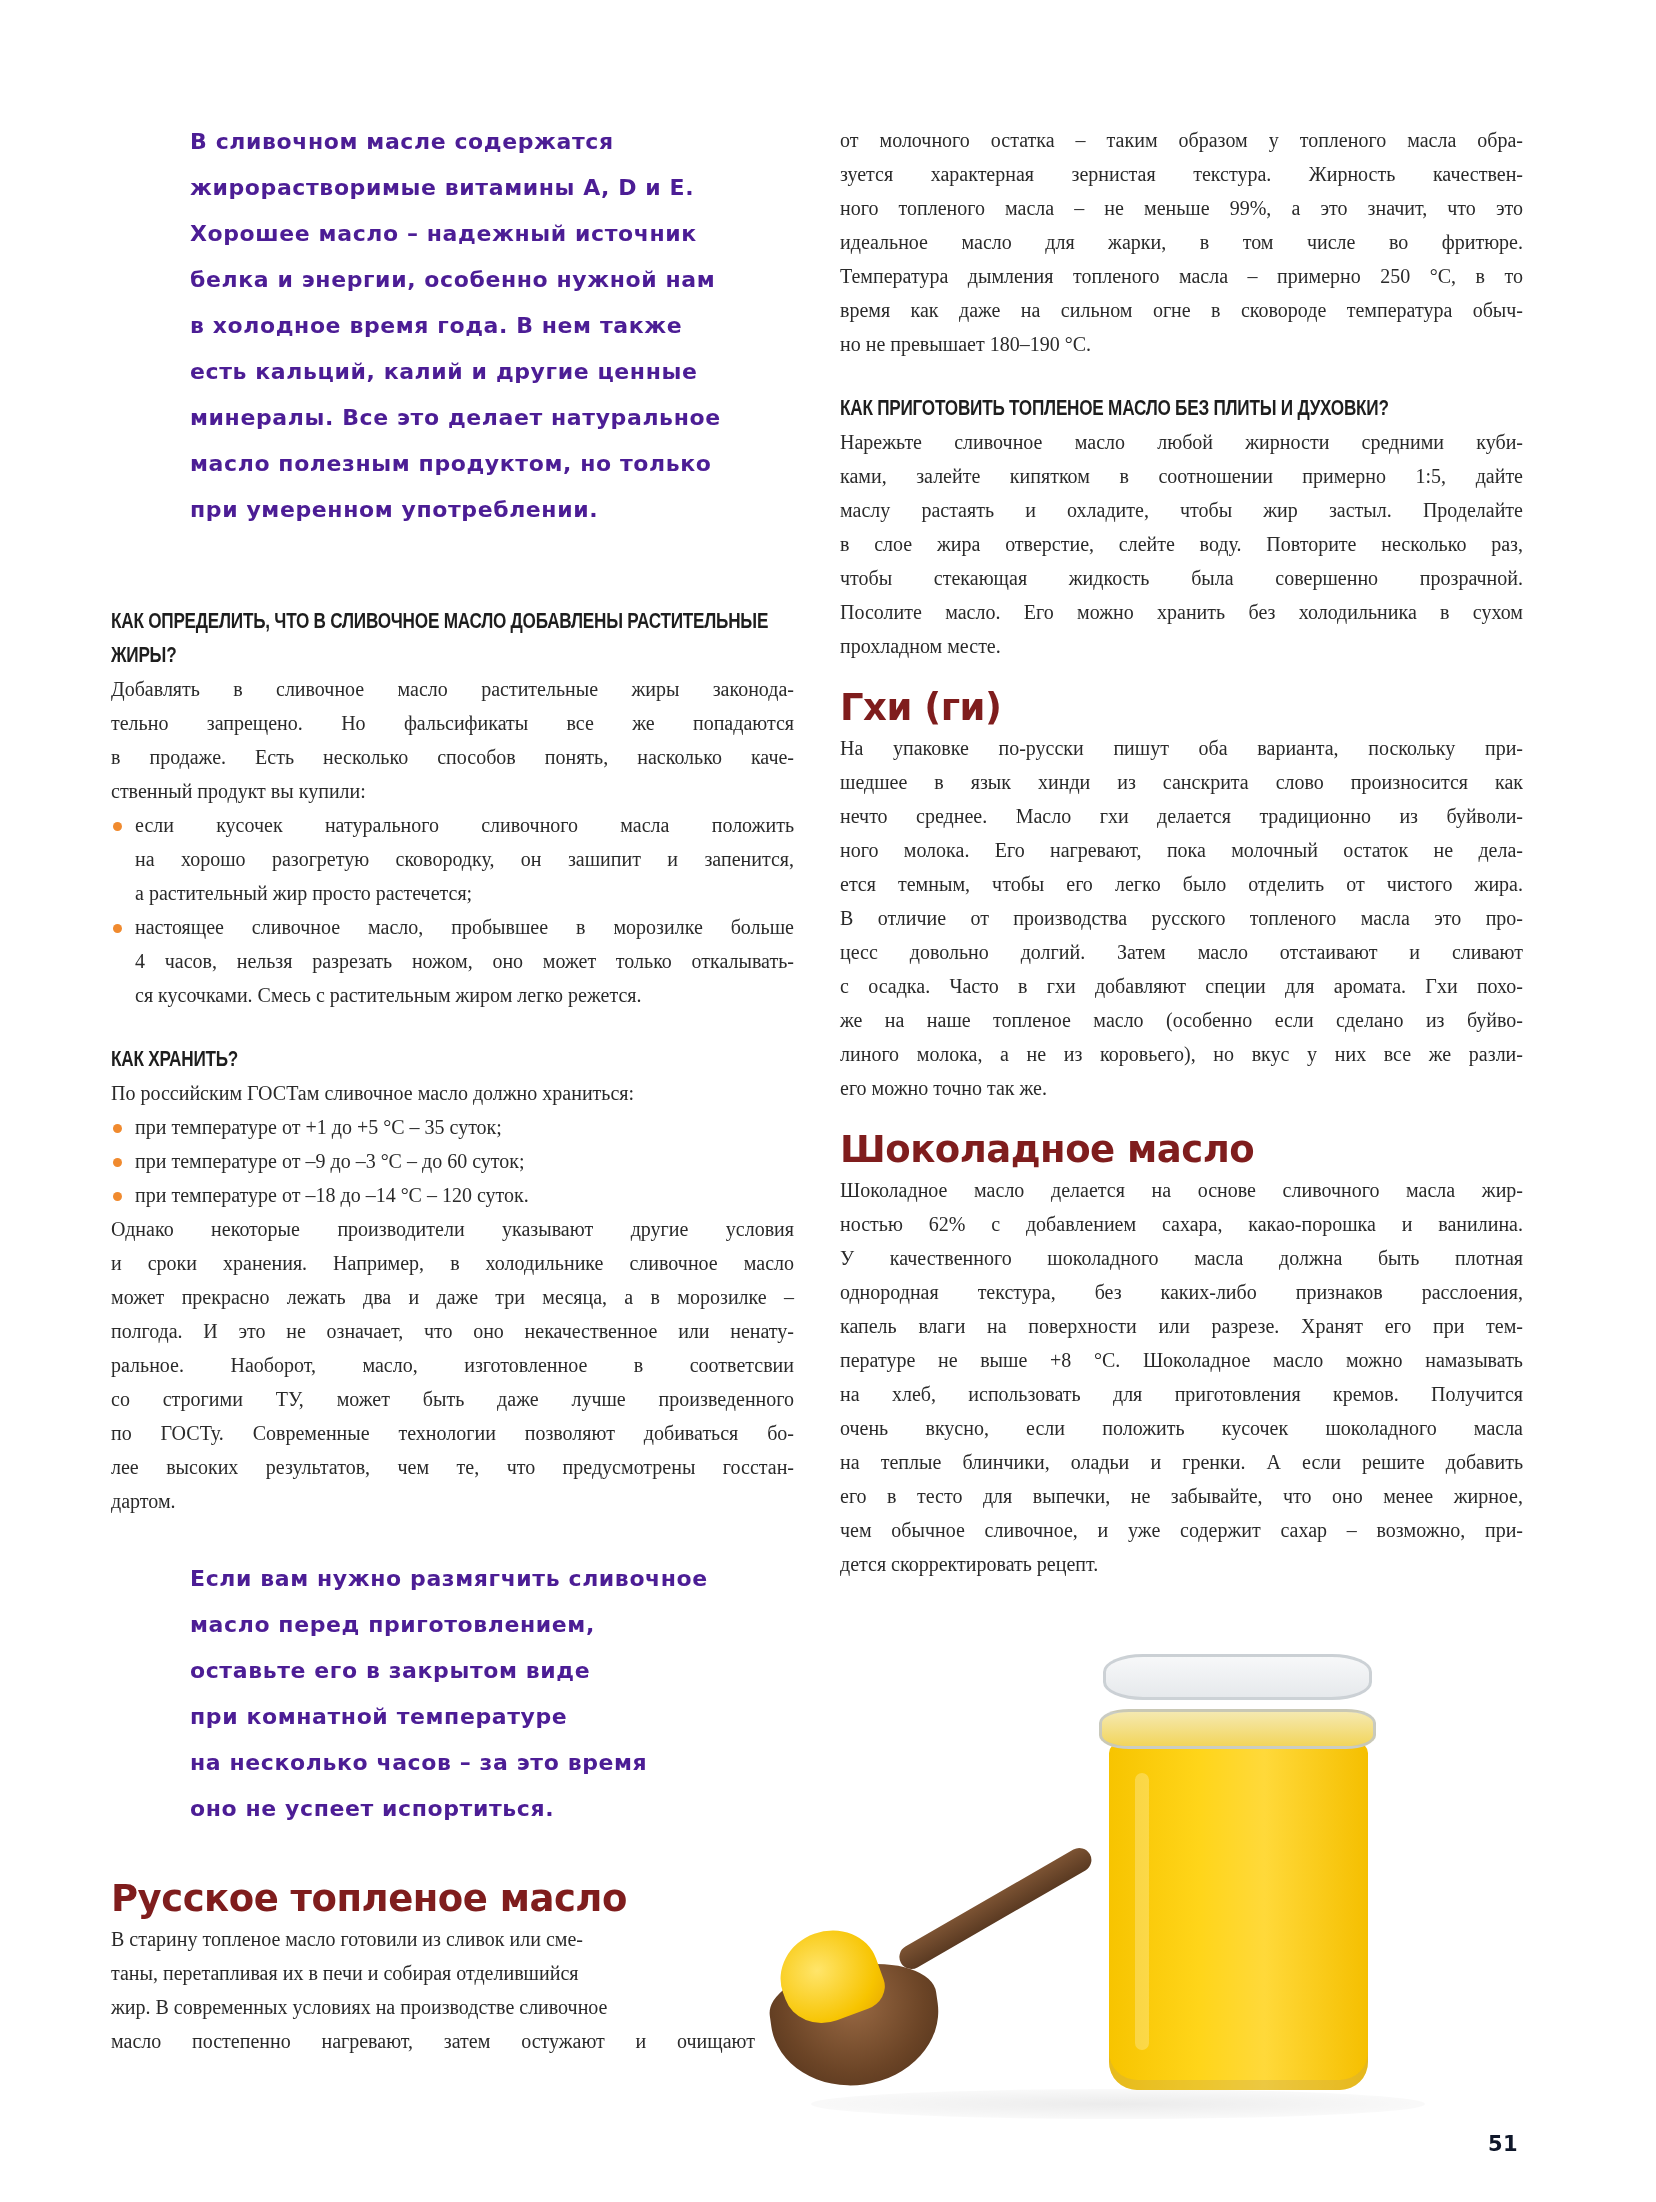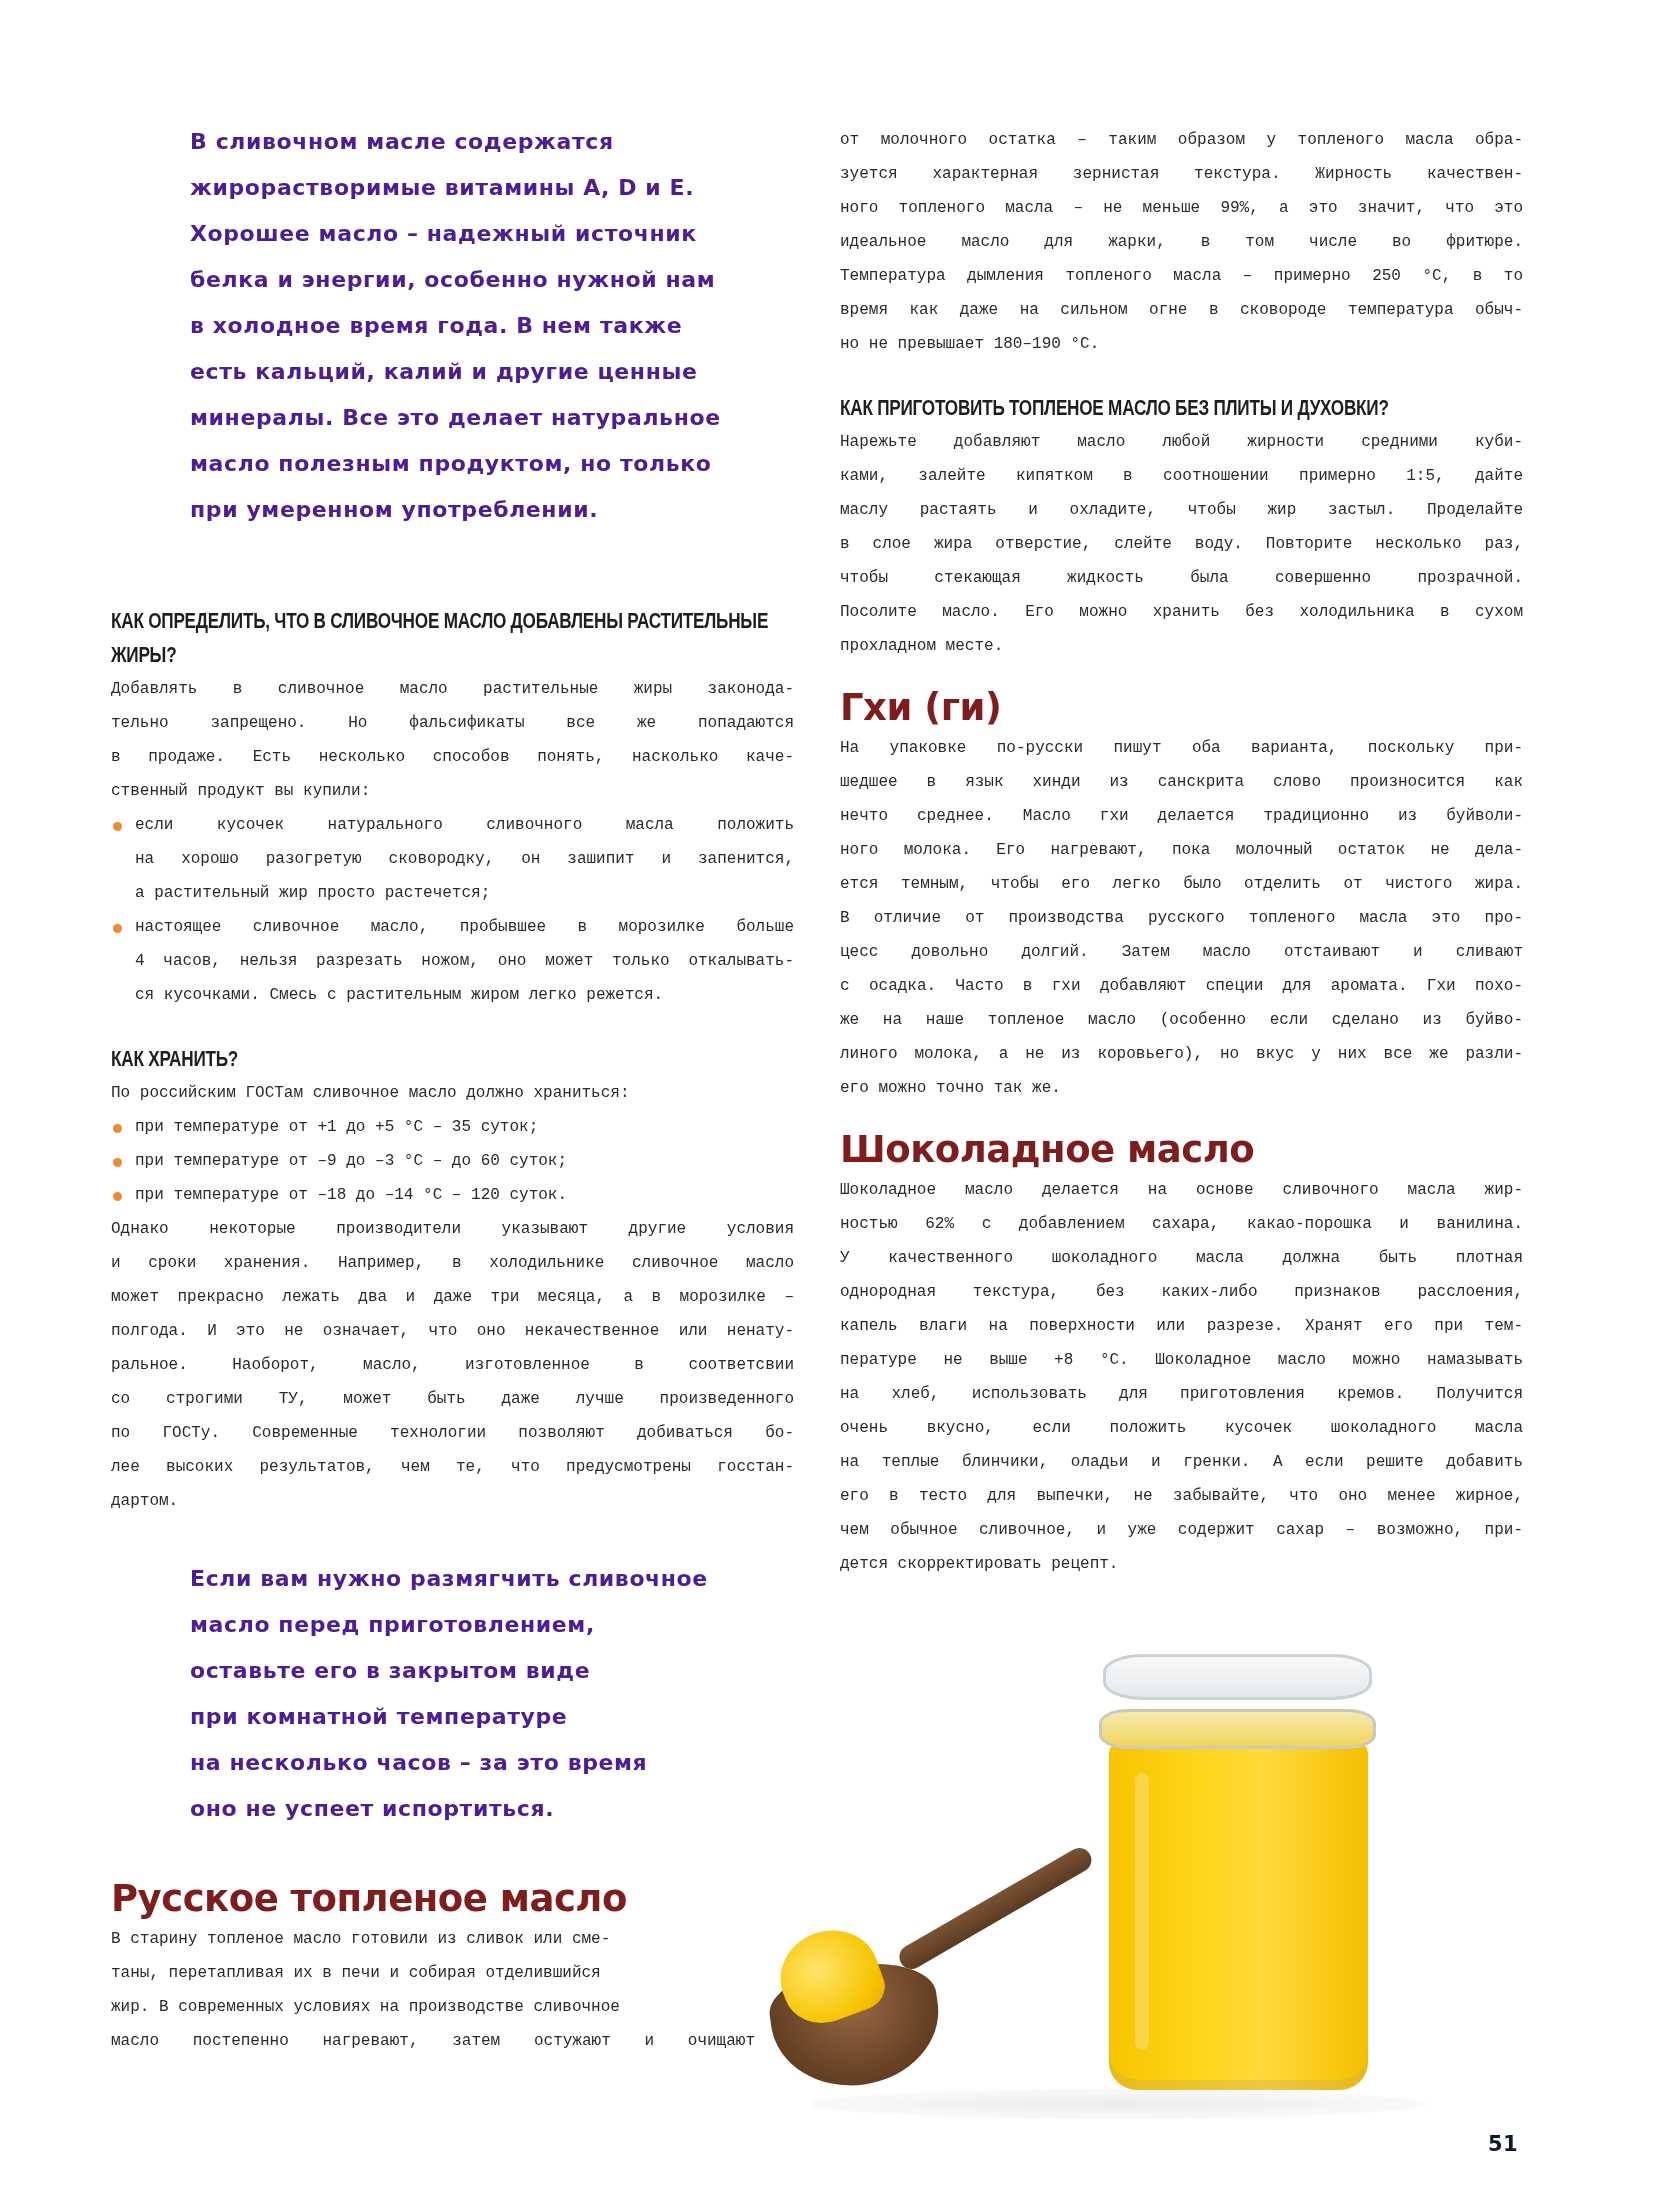--- a/index.html
+++ b/index.html
@@ -14,25 +14,24 @@
     font-weight: 700;
     font-size: 22px;
     line-height: 46px;
     color: #4c1d95;
     padding-left: 79px;
     letter-spacing: 0.6px;
   }
   .lead .ln { display: block; white-space: nowrap; }
 
   .body-text {
-    font-size: 16px;
+    font-size: 20px;
     line-height: 34px;
     color: #2a2a2a;
     text-align: justify;
-    font-family: Liberation Mono, monospace;
   }
   .body-text .ln { display: block; white-space: nowrap; text-align-last: justify; }
   .body-text .ln.last { text-align-last: left; }
 
   .subhead {
     font-family: "Liberation Sans", sans-serif;
     font-weight: bold;
     font-size: 22px;
     line-height: 34px;
     color: #1e1e1e;
@@ -226,21 +225,21 @@
       <span class="ln">время как даже на сильном огне в сковороде температура обыч-</span>
       <span class="ln last">но не превышает 180–190 °С.</span>
     </div>
   </section>
 
   <div class="gap-md"></div>
 
   <section>
     <div class="subhead">Как приготовить топленое масло без плиты и духовки?</div>
     <div class="body-text">
-      <span class="ln">Нарежьте добавляют масло любой жирности средними куби-</span>
+      <span class="ln">Нарежьте сливочное масло любой жирности средними куби-</span>
       <span class="ln">ками, залейте кипятком в соотношении примерно 1:5, дайте</span>
       <span class="ln">маслу растаять и охладите, чтобы жир застыл. Проделайте</span>
       <span class="ln">в слое жира отверстие, слейте воду. Повторите несколько раз,</span>
       <span class="ln">чтобы стекающая жидкость была совершенно прозрачной.</span>
       <span class="ln">Посолите масло. Его можно хранить без холодильника в сухом</span>
       <span class="ln last">прохладном месте.</span>
     </div>
   </section>
 
   <div style="height:22px"></div>

